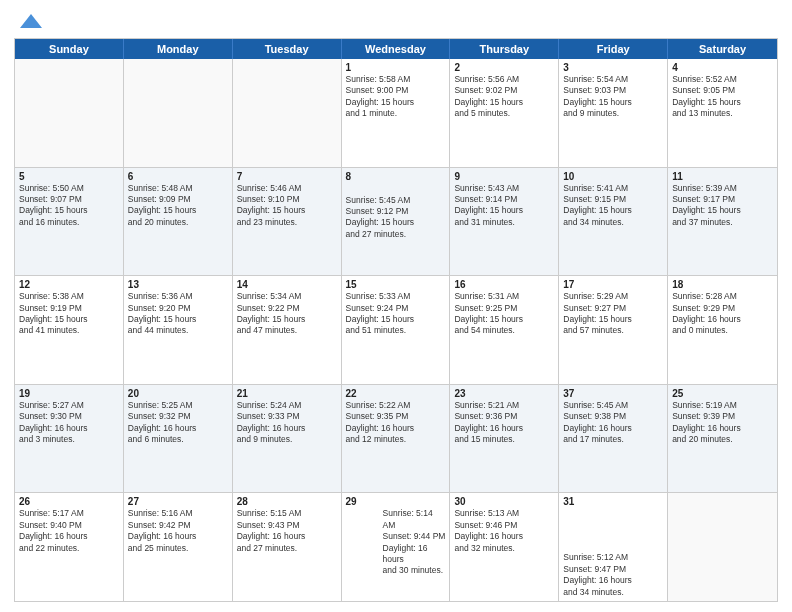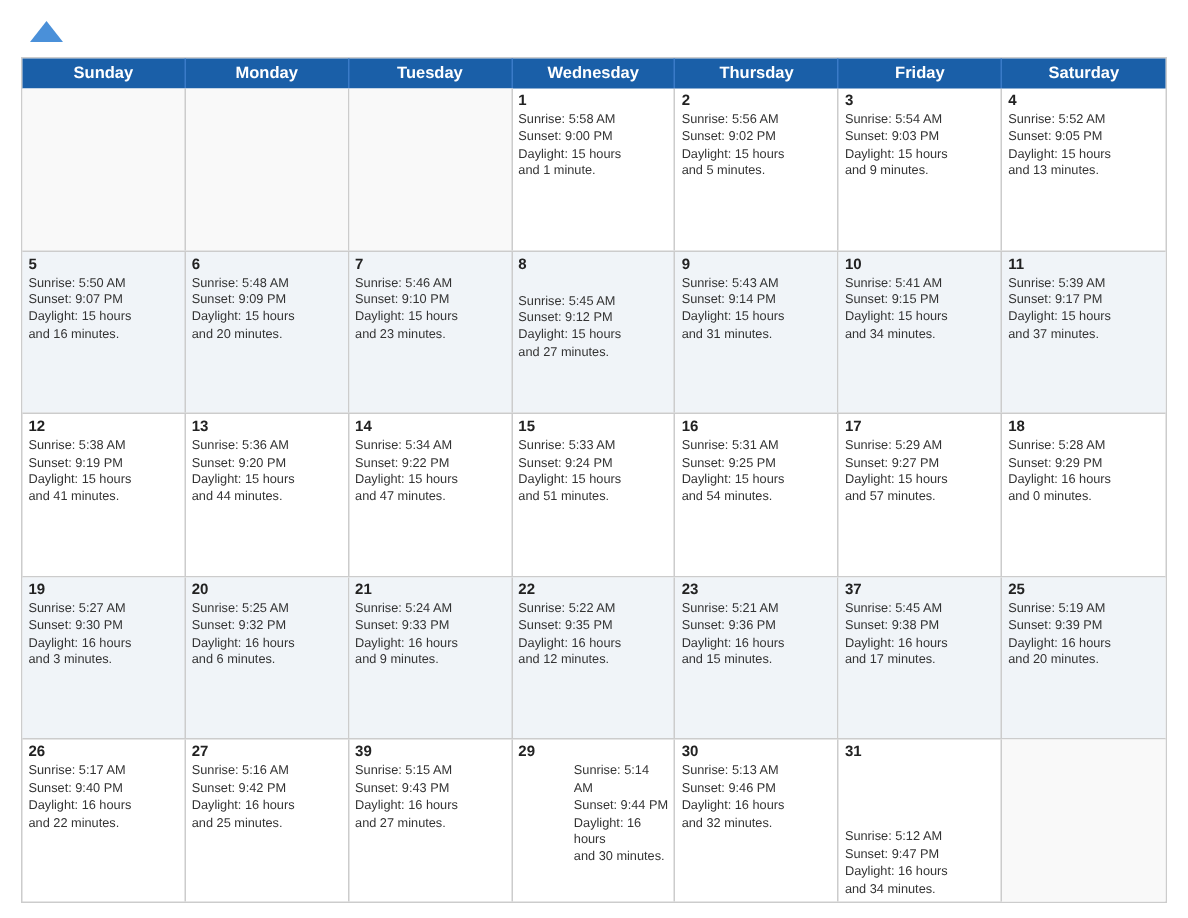--- a/index.html
+++ b/index.html
@@ -330,21 +330,21 @@
 and 22 minutes.</div>
           </div>
           <div class="cal-cell">
             <div class="day-num">27</div>
             <div class="cell-text" style="white-space: pre-line;">Sunrise: 5:16 AM
 Sunset: 9:42 PM
 Daylight: 16 hours
 and 25 minutes.</div>
           </div>
           <div class="cal-cell">
-            <div class="day-num">39</div>
+            <div class="day-num">28</div>
             <div class="cell-text" style="white-space: pre-line;">Sunrise: 5:15 AM
 Sunset: 9:43 PM
 Daylight: 16 hours
 and 27 minutes.</div>
           </div>
           <div class="cal-cell">
             <div class="day-num">29</div>
             <div class="cell-text" style="white-space: pre-line; margin-left: 37px;">Sunrise: 5:14 AM
 Sunset: 9:44 PM
 Daylight: 16 hours

